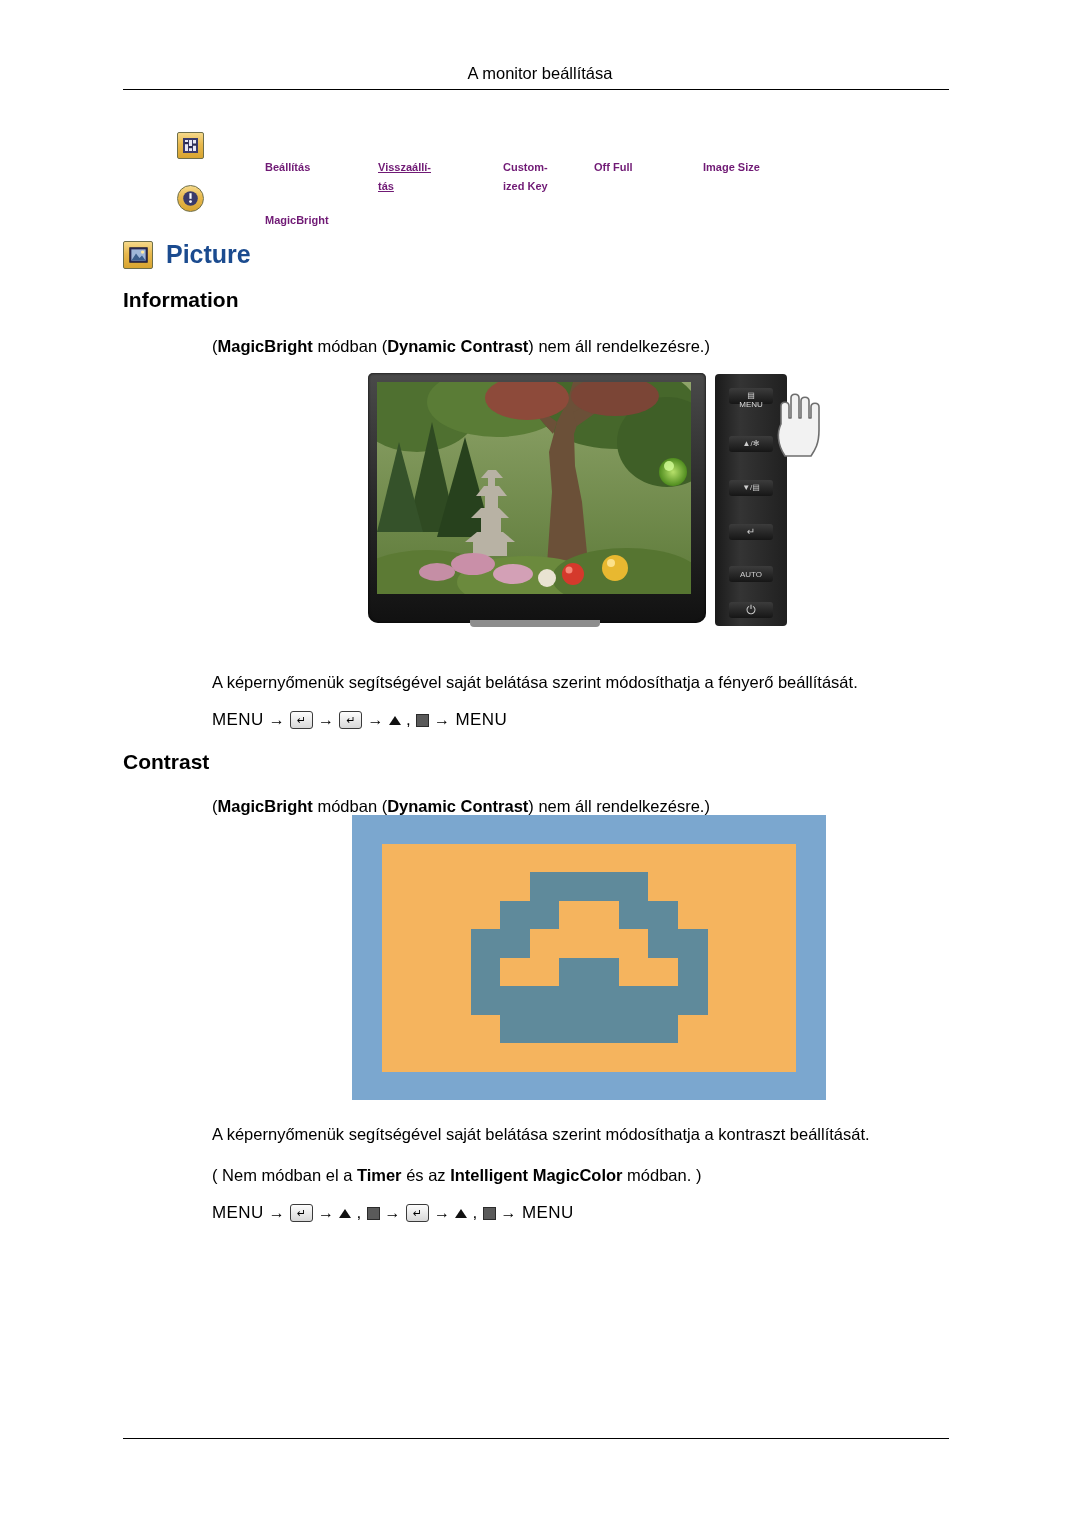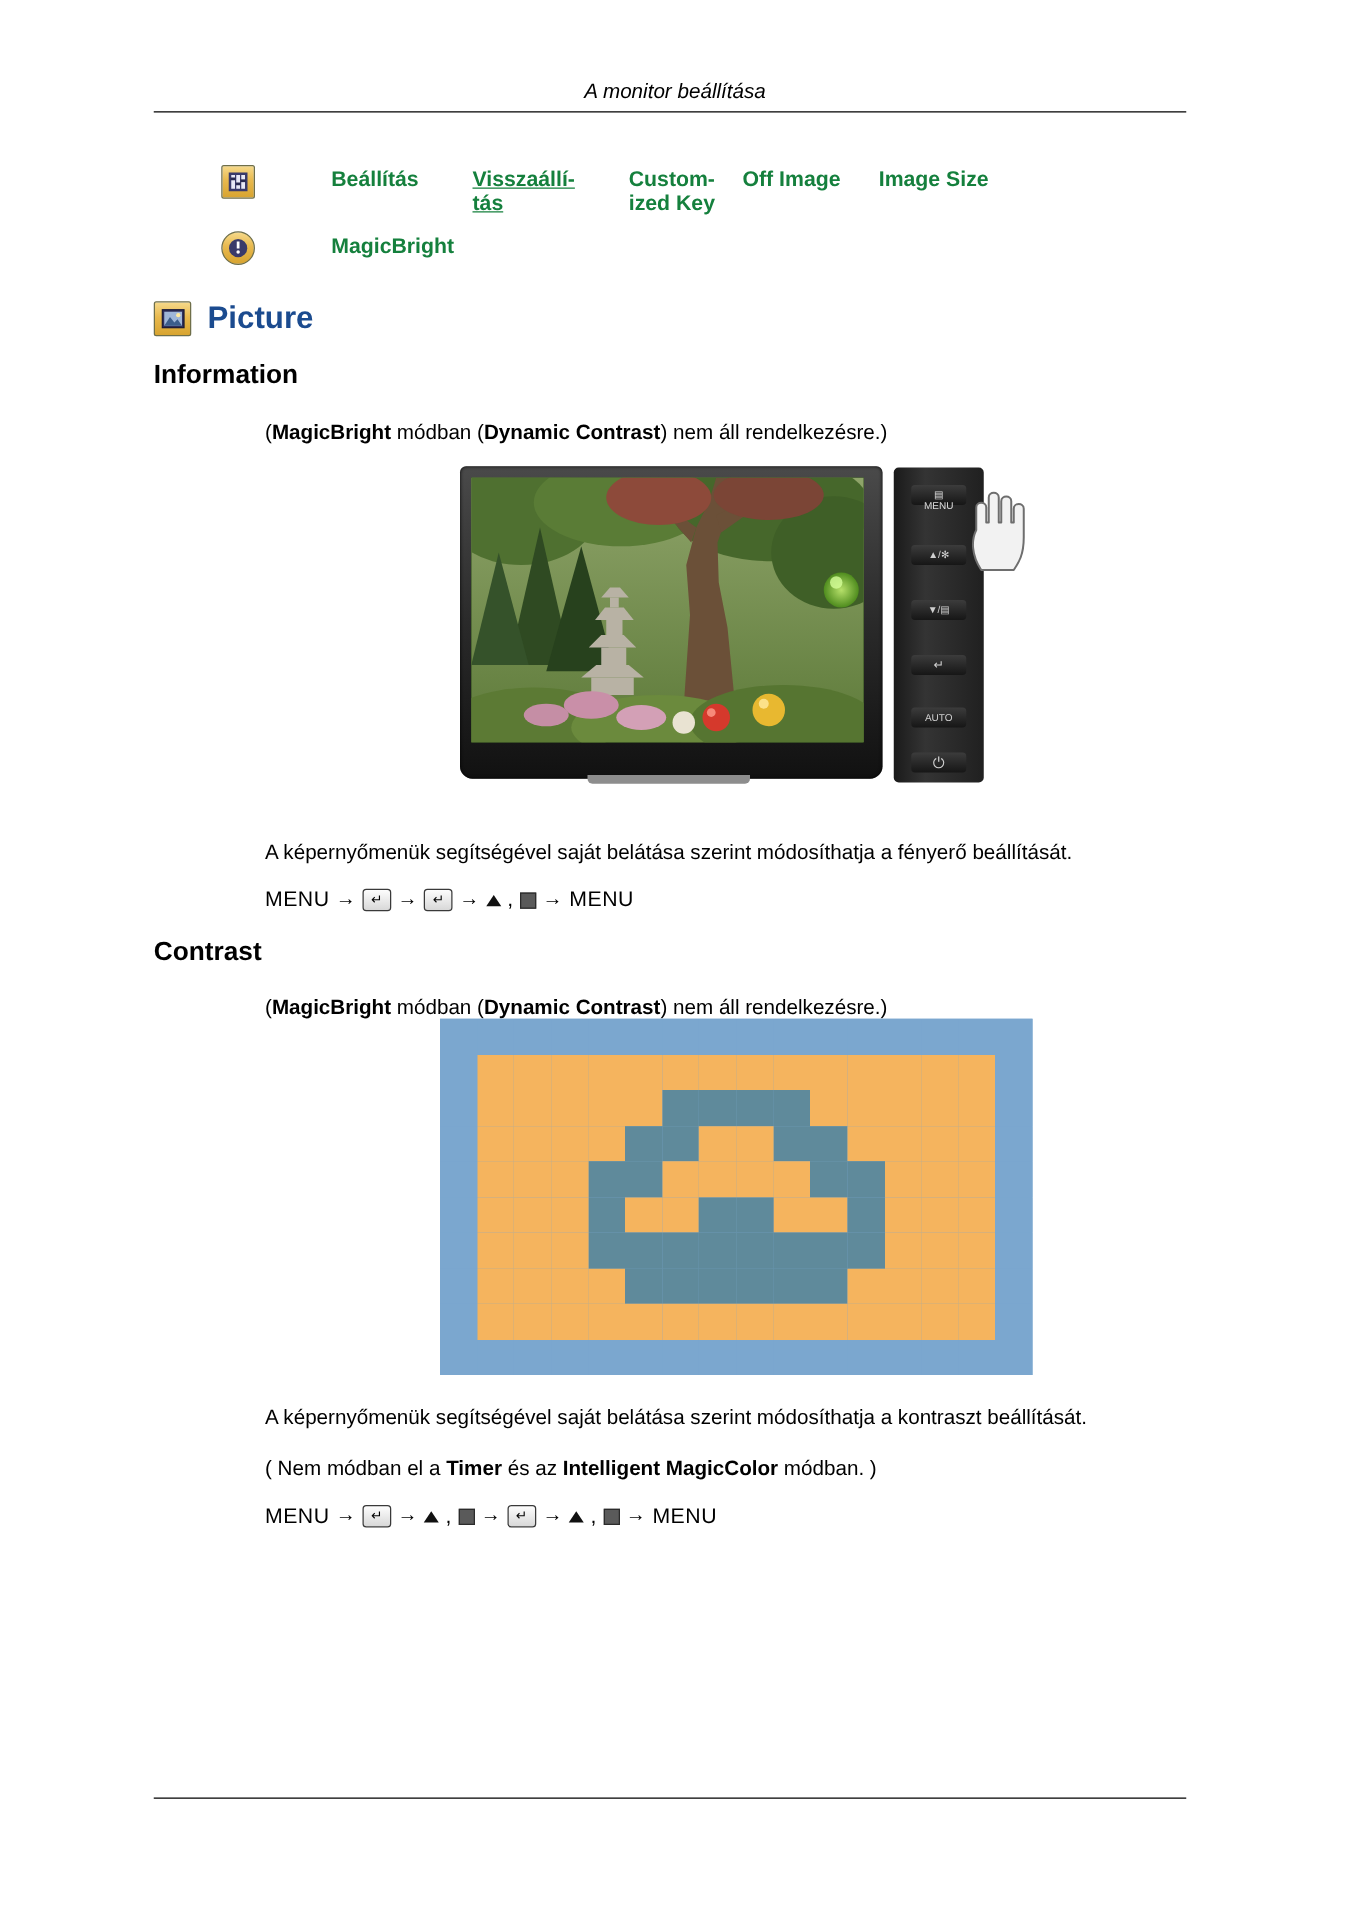--- a/index.html
+++ b/index.html
@@ -24,21 +24,20 @@
 
   
   .header-text {
     position: absolute;
     top: 64px;
     left: 0;
     width: 1080px;
     text-align: center;
     font-size: 16.5px;
     color: #000;
-    font-style: italic;
   }
   .header-rule {
     position: absolute;
     top: 89px;
     left: 123px;
     width: 826px;
     height: 1px;
     background: #000;
   }
   .footer-rule {
@@ -57,24 +56,25 @@
     left: 213px;
     width: 740px;
   }
   .menurow {
     position: relative;
     height: 38px;
   }
   .menu-item {
     position: absolute;
     font-weight: bold;
-    font-size: 17px;
+    font-size: 11px;
     line-height: 19px;
-    color: #15803d;
+    color: #701a75;
     white-space: pre-line;
+    margin-top: 24px;
   }
   .icon-sq {
     position: absolute;
     width: 27px;
     height: 27px;
     border: 1px solid #6f6f4a;
     box-sizing: border-box;
     background:
       linear-gradient(180deg, #f6d98a 0%, #e8b94e 45%, #d8a430 100%);
     border-radius: 2px;
@@ -266,21 +266,21 @@
           <rect x="2.5" y="5" width="4" height="2.2" fill="#2a2a50"></rect>
           <rect x="6.5" y="9" width="4" height="2.2" fill="#2a2a50"></rect>
           <rect x="10.5" y="6.5" width="4" height="2.2" fill="#2a2a50"></rect>
         </svg>
       </span>
       <span class="menu-item" style="left:52px; top:4px;">Beállítás</span>
       <span class="menu-item" style="left:165px; top:4px;text-decoration:underline;">Visszaállí-
 tás</span>
       <span class="menu-item" style="left:290px; top:4px;">Custom-
 ized Key</span>
-      <span class="menu-item" style="left:381px; top:4px;">Off Image</span>
+      <span class="menu-item" style="left:381px; top:4px;">Off Full</span>
       <span class="menu-item" style="left:490px; top:4px;">Image Size</span>
     </div>
     <div class="menurow" style="height:34px;">
       <span class="icon-sq" style="left:-36px; top:17px; border-radius:50%;">
         <svg width="17" height="17" viewBox="0 0 17 17">
           <circle cx="8.5" cy="8.5" r="7.3" fill="#3a3a6a"></circle>
           <rect x="7.4" y="3.2" width="2.2" height="5.6" fill="#ffffff"></rect>
           <circle cx="8.5" cy="11.6" r="1.4" fill="#ffffff"></circle>
         </svg>
       </span>

